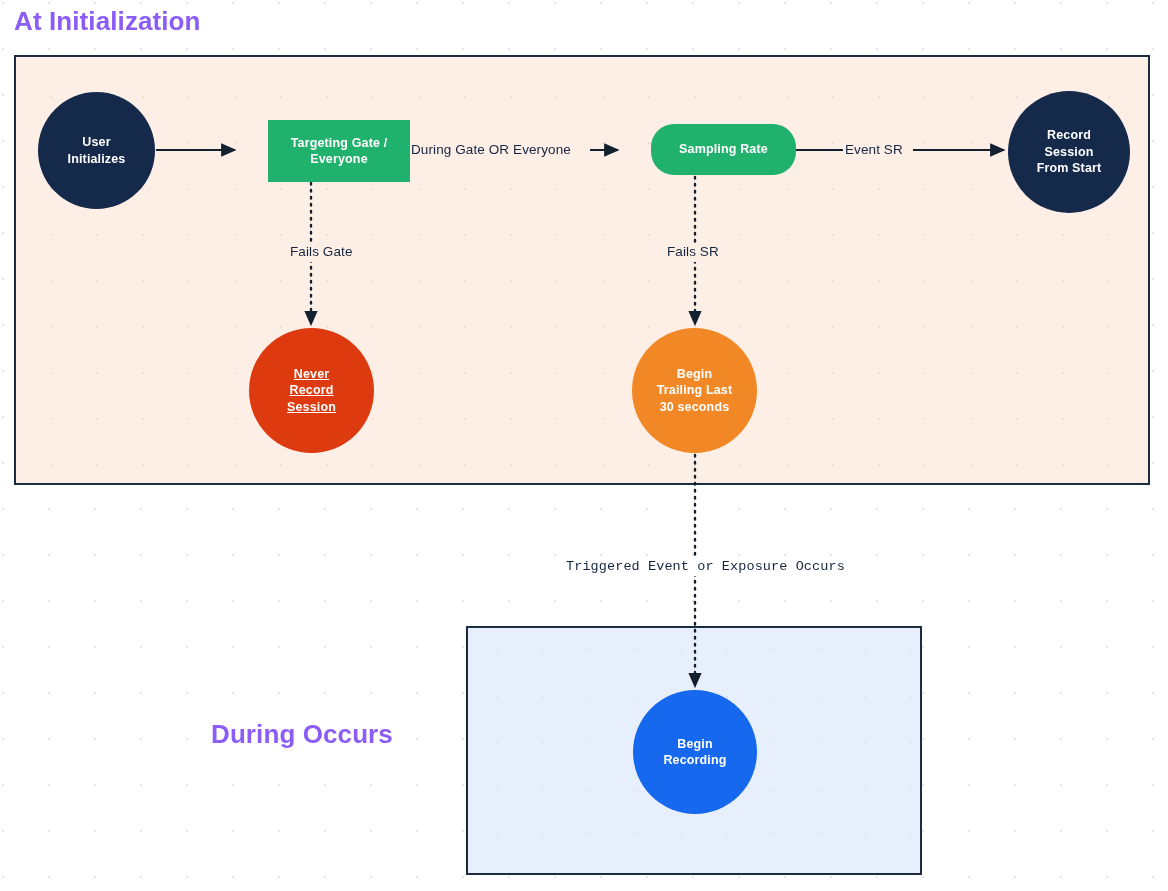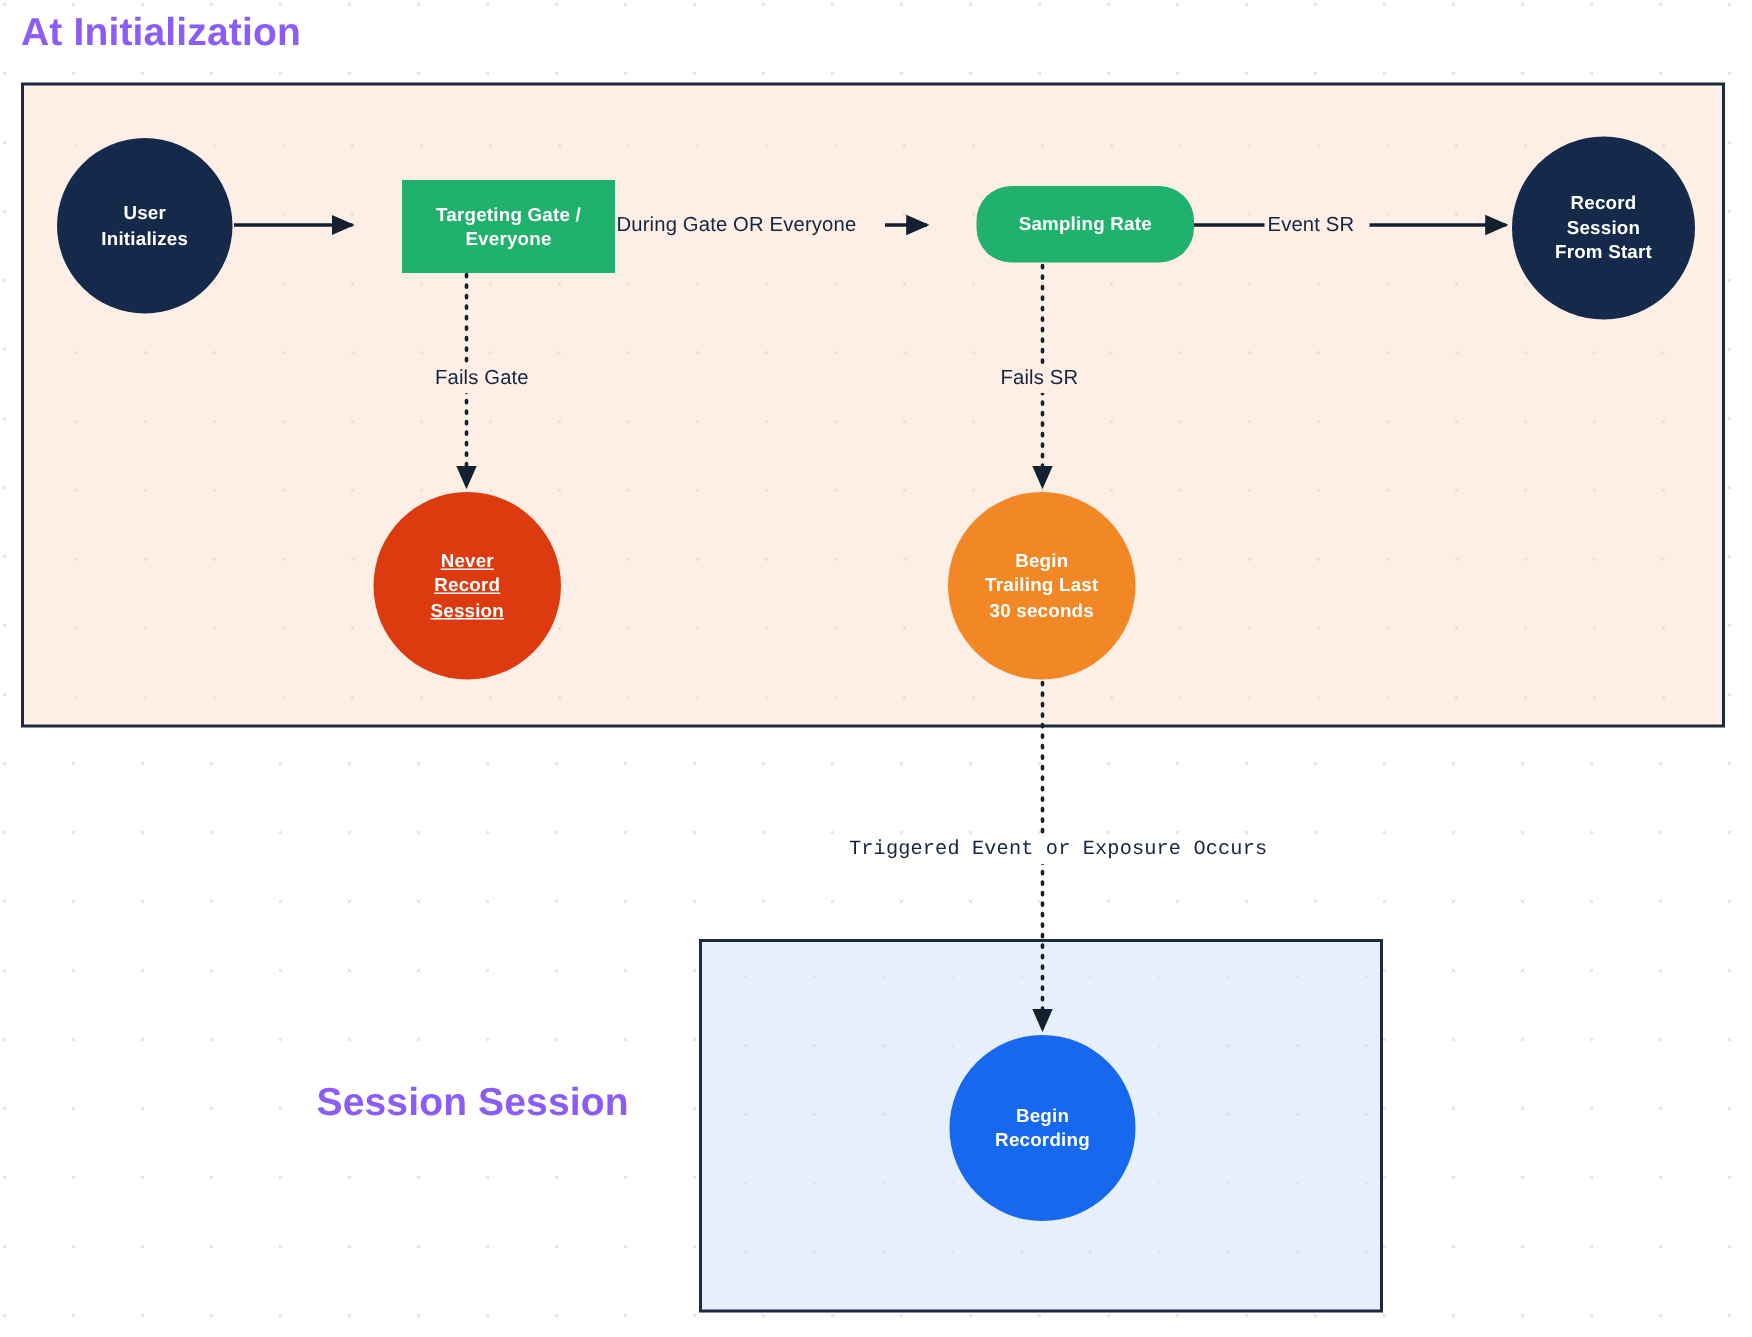--- a/index.html
+++ b/index.html
@@ -131,21 +131,21 @@
 </style>
 </head>
 <body>
 
 <div id="canvas"></div>
 
 <div class="group-box" id="group-init"></div>
 <div class="group-box" id="group-session"></div>
 
 <div class="section-title" id="title-init">At Initialization</div>
-<div class="section-title" id="title-session">Session Session</div>
+<div class="section-title" id="title-session">During Occurs</div>
 
 <svg id="wires" viewBox="0 0 1168 891" xmlns="http://www.w3.org/2000/svg">
   <defs>
     <marker id="arrowSolid" viewBox="0 0 10 10" refX="9" refY="5" markerWidth="7" markerHeight="7" orient="auto-start-reverse">
       <path d="M 0 0.6 L 10 5 L 0 9.4 z" fill="#12202f"></path>
     </marker>
     <marker id="arrowDot" viewBox="0 0 10 10" refX="8" refY="5" markerWidth="6.5" markerHeight="6.5" orient="auto-start-reverse">
       <path d="M 0 0.6 L 10 5 L 0 9.4 z" fill="#12202f"></path>
     </marker>
   </defs>

